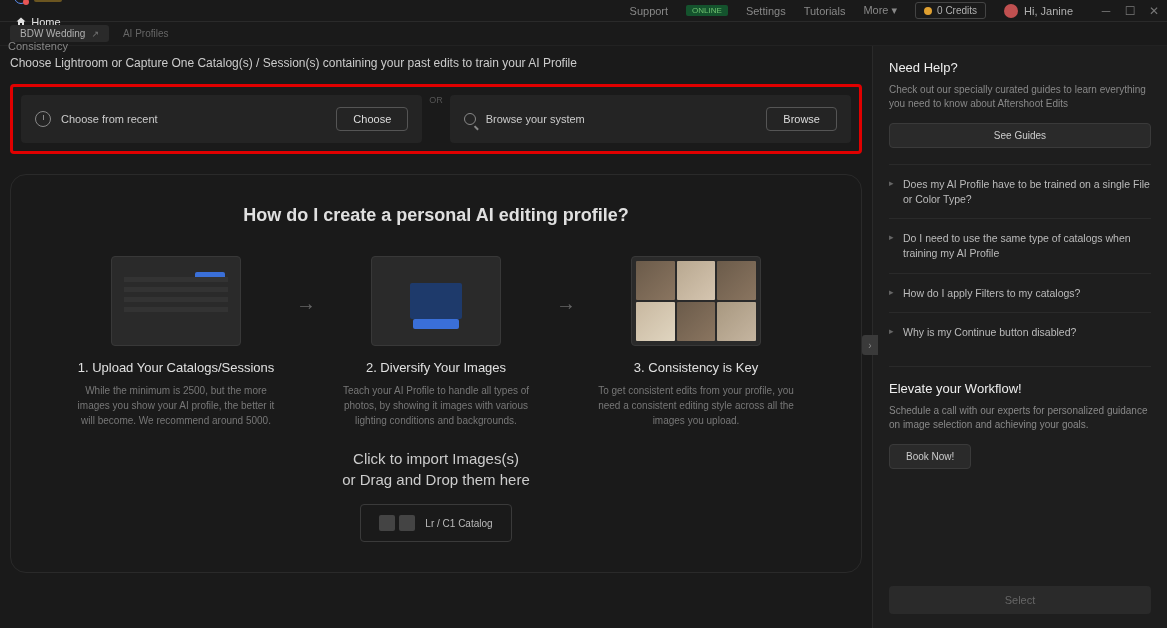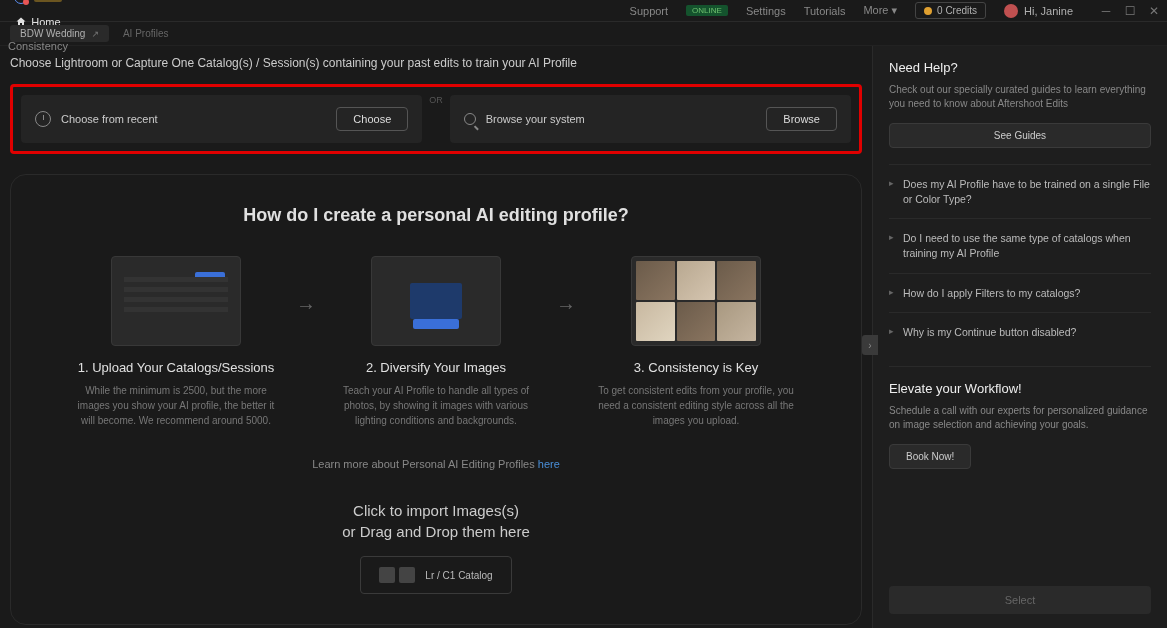--- a/index.html
+++ b/index.html
@@ -249,23 +249,20 @@
               <div class="t3-cell"></div>
               <div class="t3-cell"></div>
             <div class="t3-cell"></div>
               <div class="t3-cell"></div>
               <div class="t3-cell"></div>
           </div>
           <div class="step-title">3. Consistency is Key</div>
           <div class="step-desc">To get consistent edits from your profile, you need a consistent editing style across all the images you upload.</div>
         </div>
       </div>
-      <div class="learn-more">
-        <span>Learn more about Personal AI Editing Profiles </span><a>here</a>
-      </div>
       <div class="import-zone">
         <div class="import-title">Click to import Images(s)</div>
         <div class="import-title">or Drag and Drop them here</div>
         <div class="import-chip">
           <div class="import-icons">
             <div class="app-icon"></div>
             <div class="app-icon"></div>
           </div>
           <span class="import-chip-text">Lr / C1 Catalog</span>
         </div>

